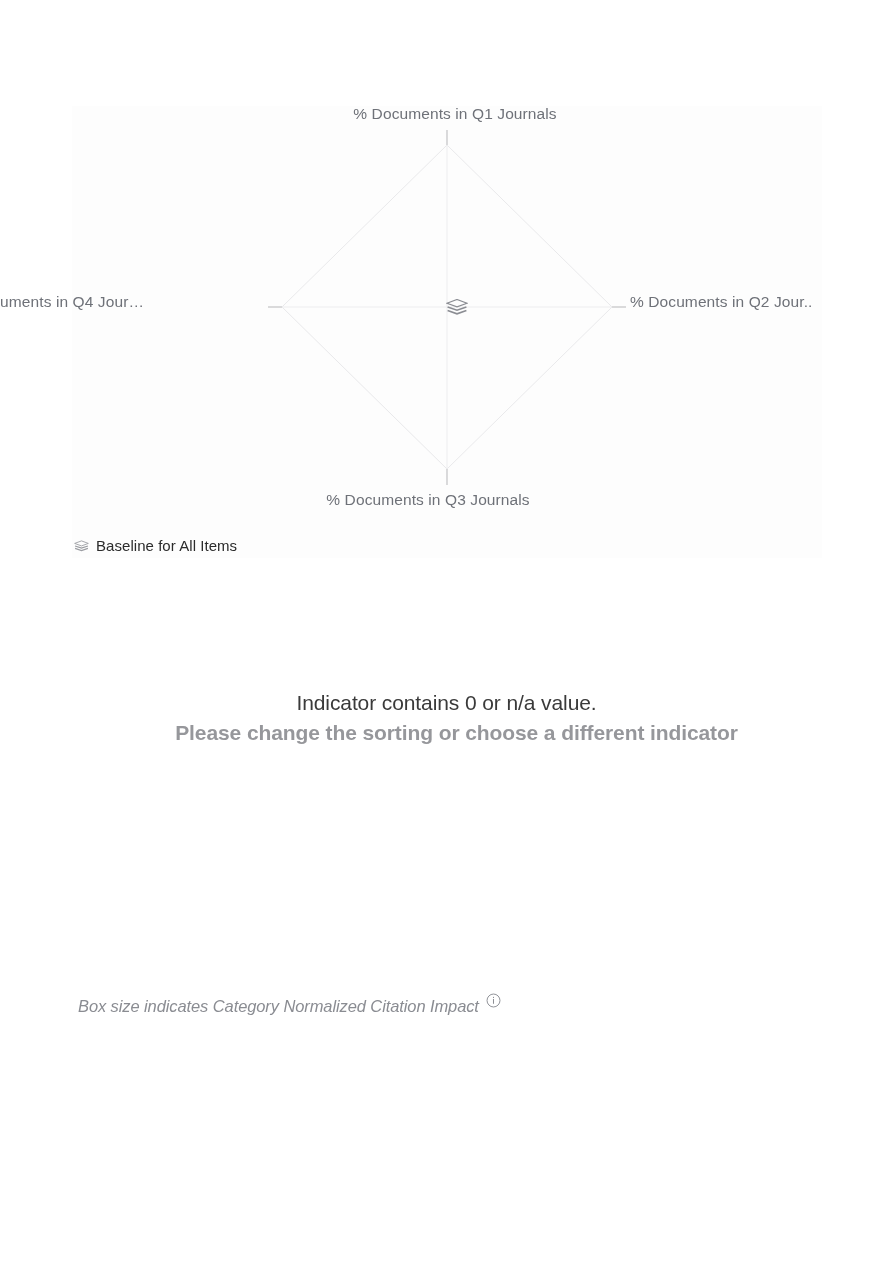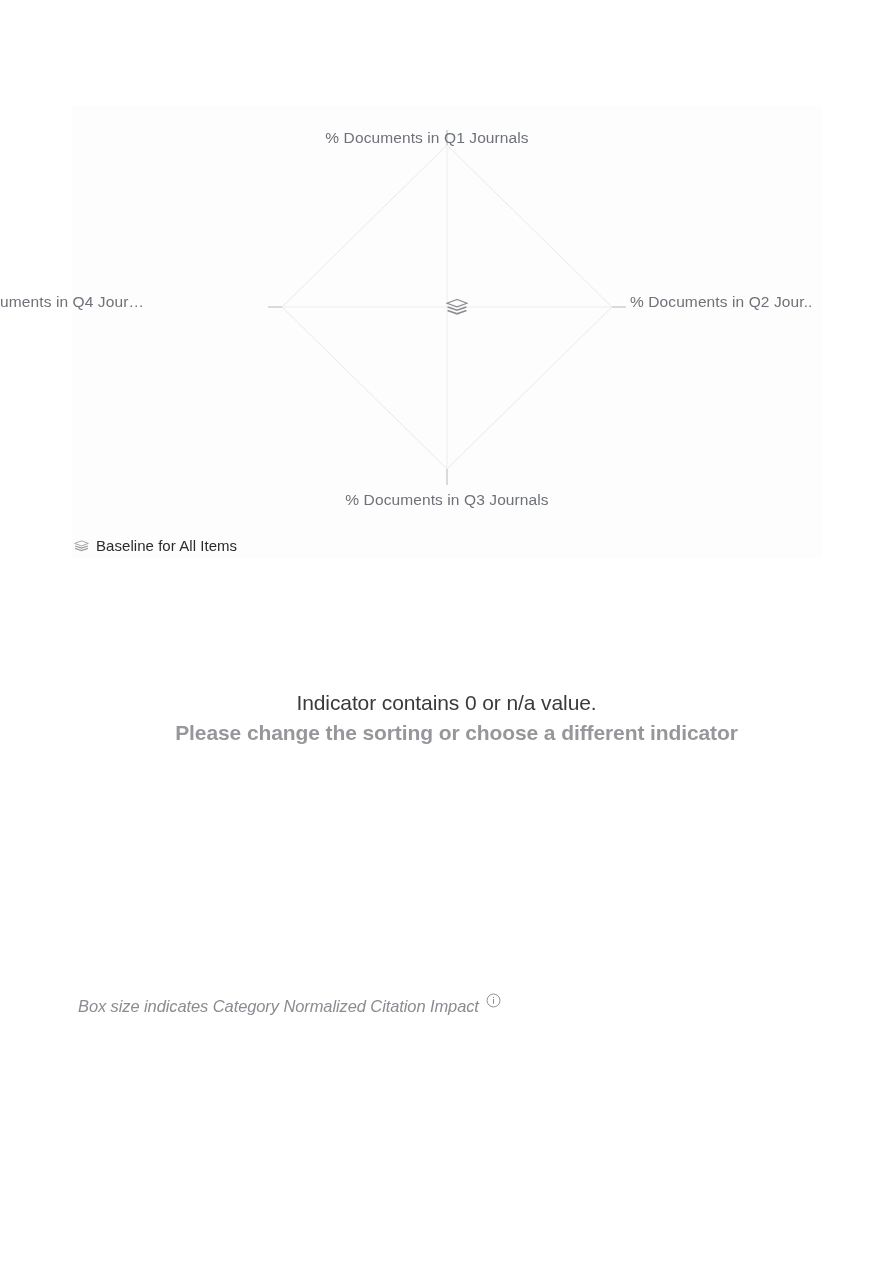--- a/index.html
+++ b/index.html
@@ -37,27 +37,26 @@
 
   .axis-label {
     position: absolute;
     font-size: 15.5px;
     color: #6e7178;
     white-space: nowrap;
     letter-spacing: 0.1px;
     line-height: 1;
   }
   #axis-label-top {
-    left: 355px;
+    left: 383px;
     top: 0px;
     transform: translateX(-50%);
-    margin-top: 24px;
   }
   #axis-label-bottom {
-    left: 375px;
+    left: 356px;
     top: 386px;
     transform: translateX(-50%);
   }
   #axis-label-right {
     left: 558px;
     top: 188px;
     max-width: 192px;
     overflow: hidden;
     text-overflow: clip;
     text-align: center;

